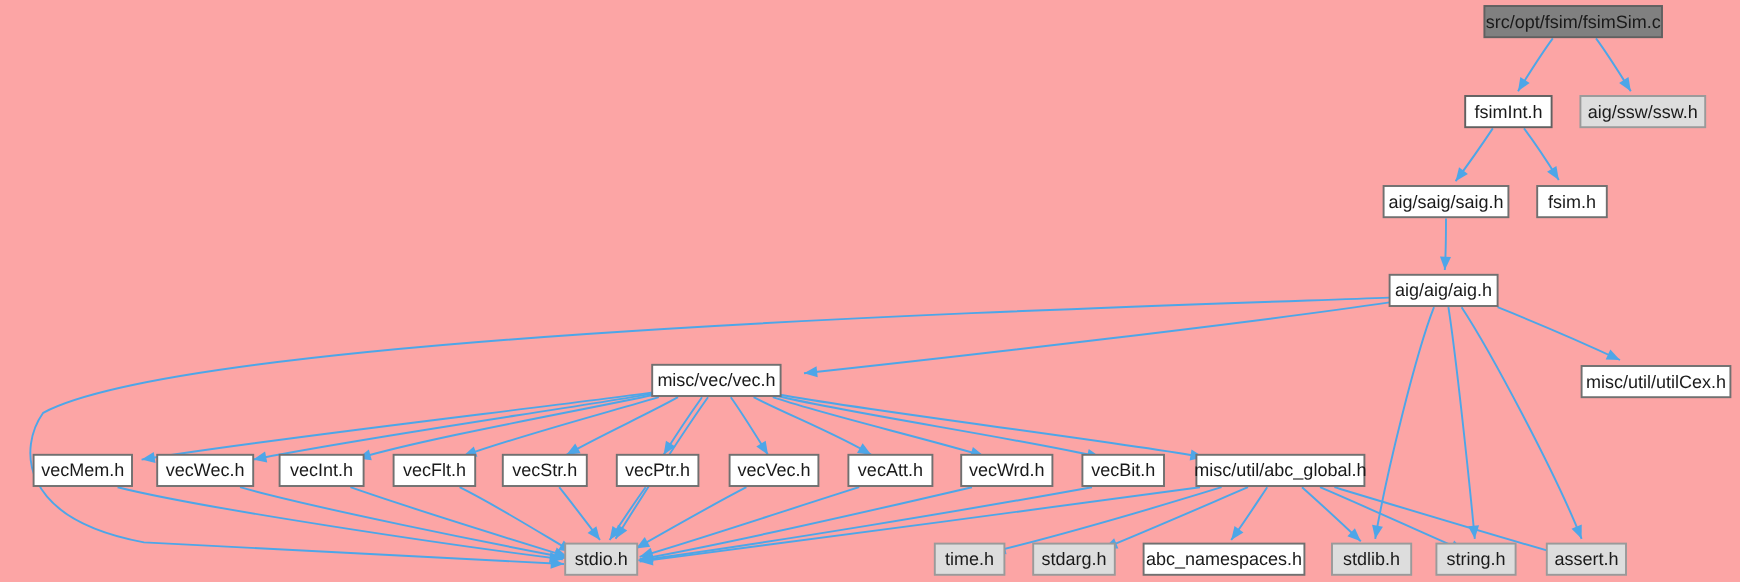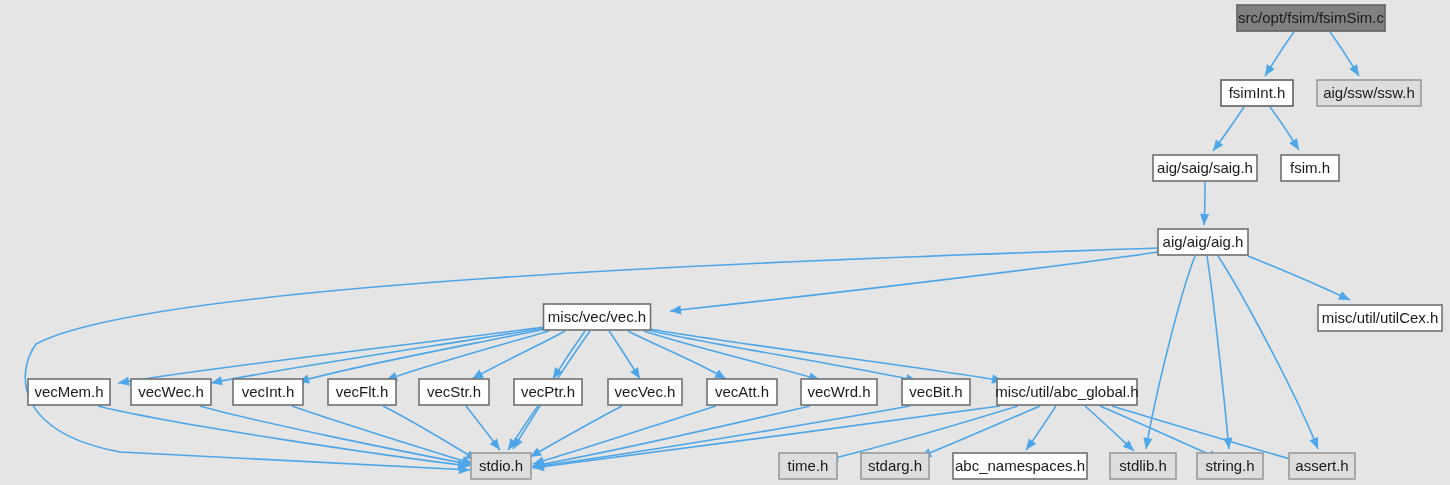--- a/index.html
+++ b/index.html
@@ -4,21 +4,21 @@
 <style>
   html, body {
     margin: 0;
     padding: 0;
     background: #ffffff;
   }
   #graph-root {
     position: relative;
     width: 1450px;
     height: 485px;
-    background: #e5e5e5;
+    background: #fca5a5;
     font-family: "Liberation Sans", sans-serif;
     overflow: hidden;
   }
   svg#graph-svg {
     position: absolute;
     left: 0;
     top: 0;
     width: 1450px;
     height: 485px;
   }

